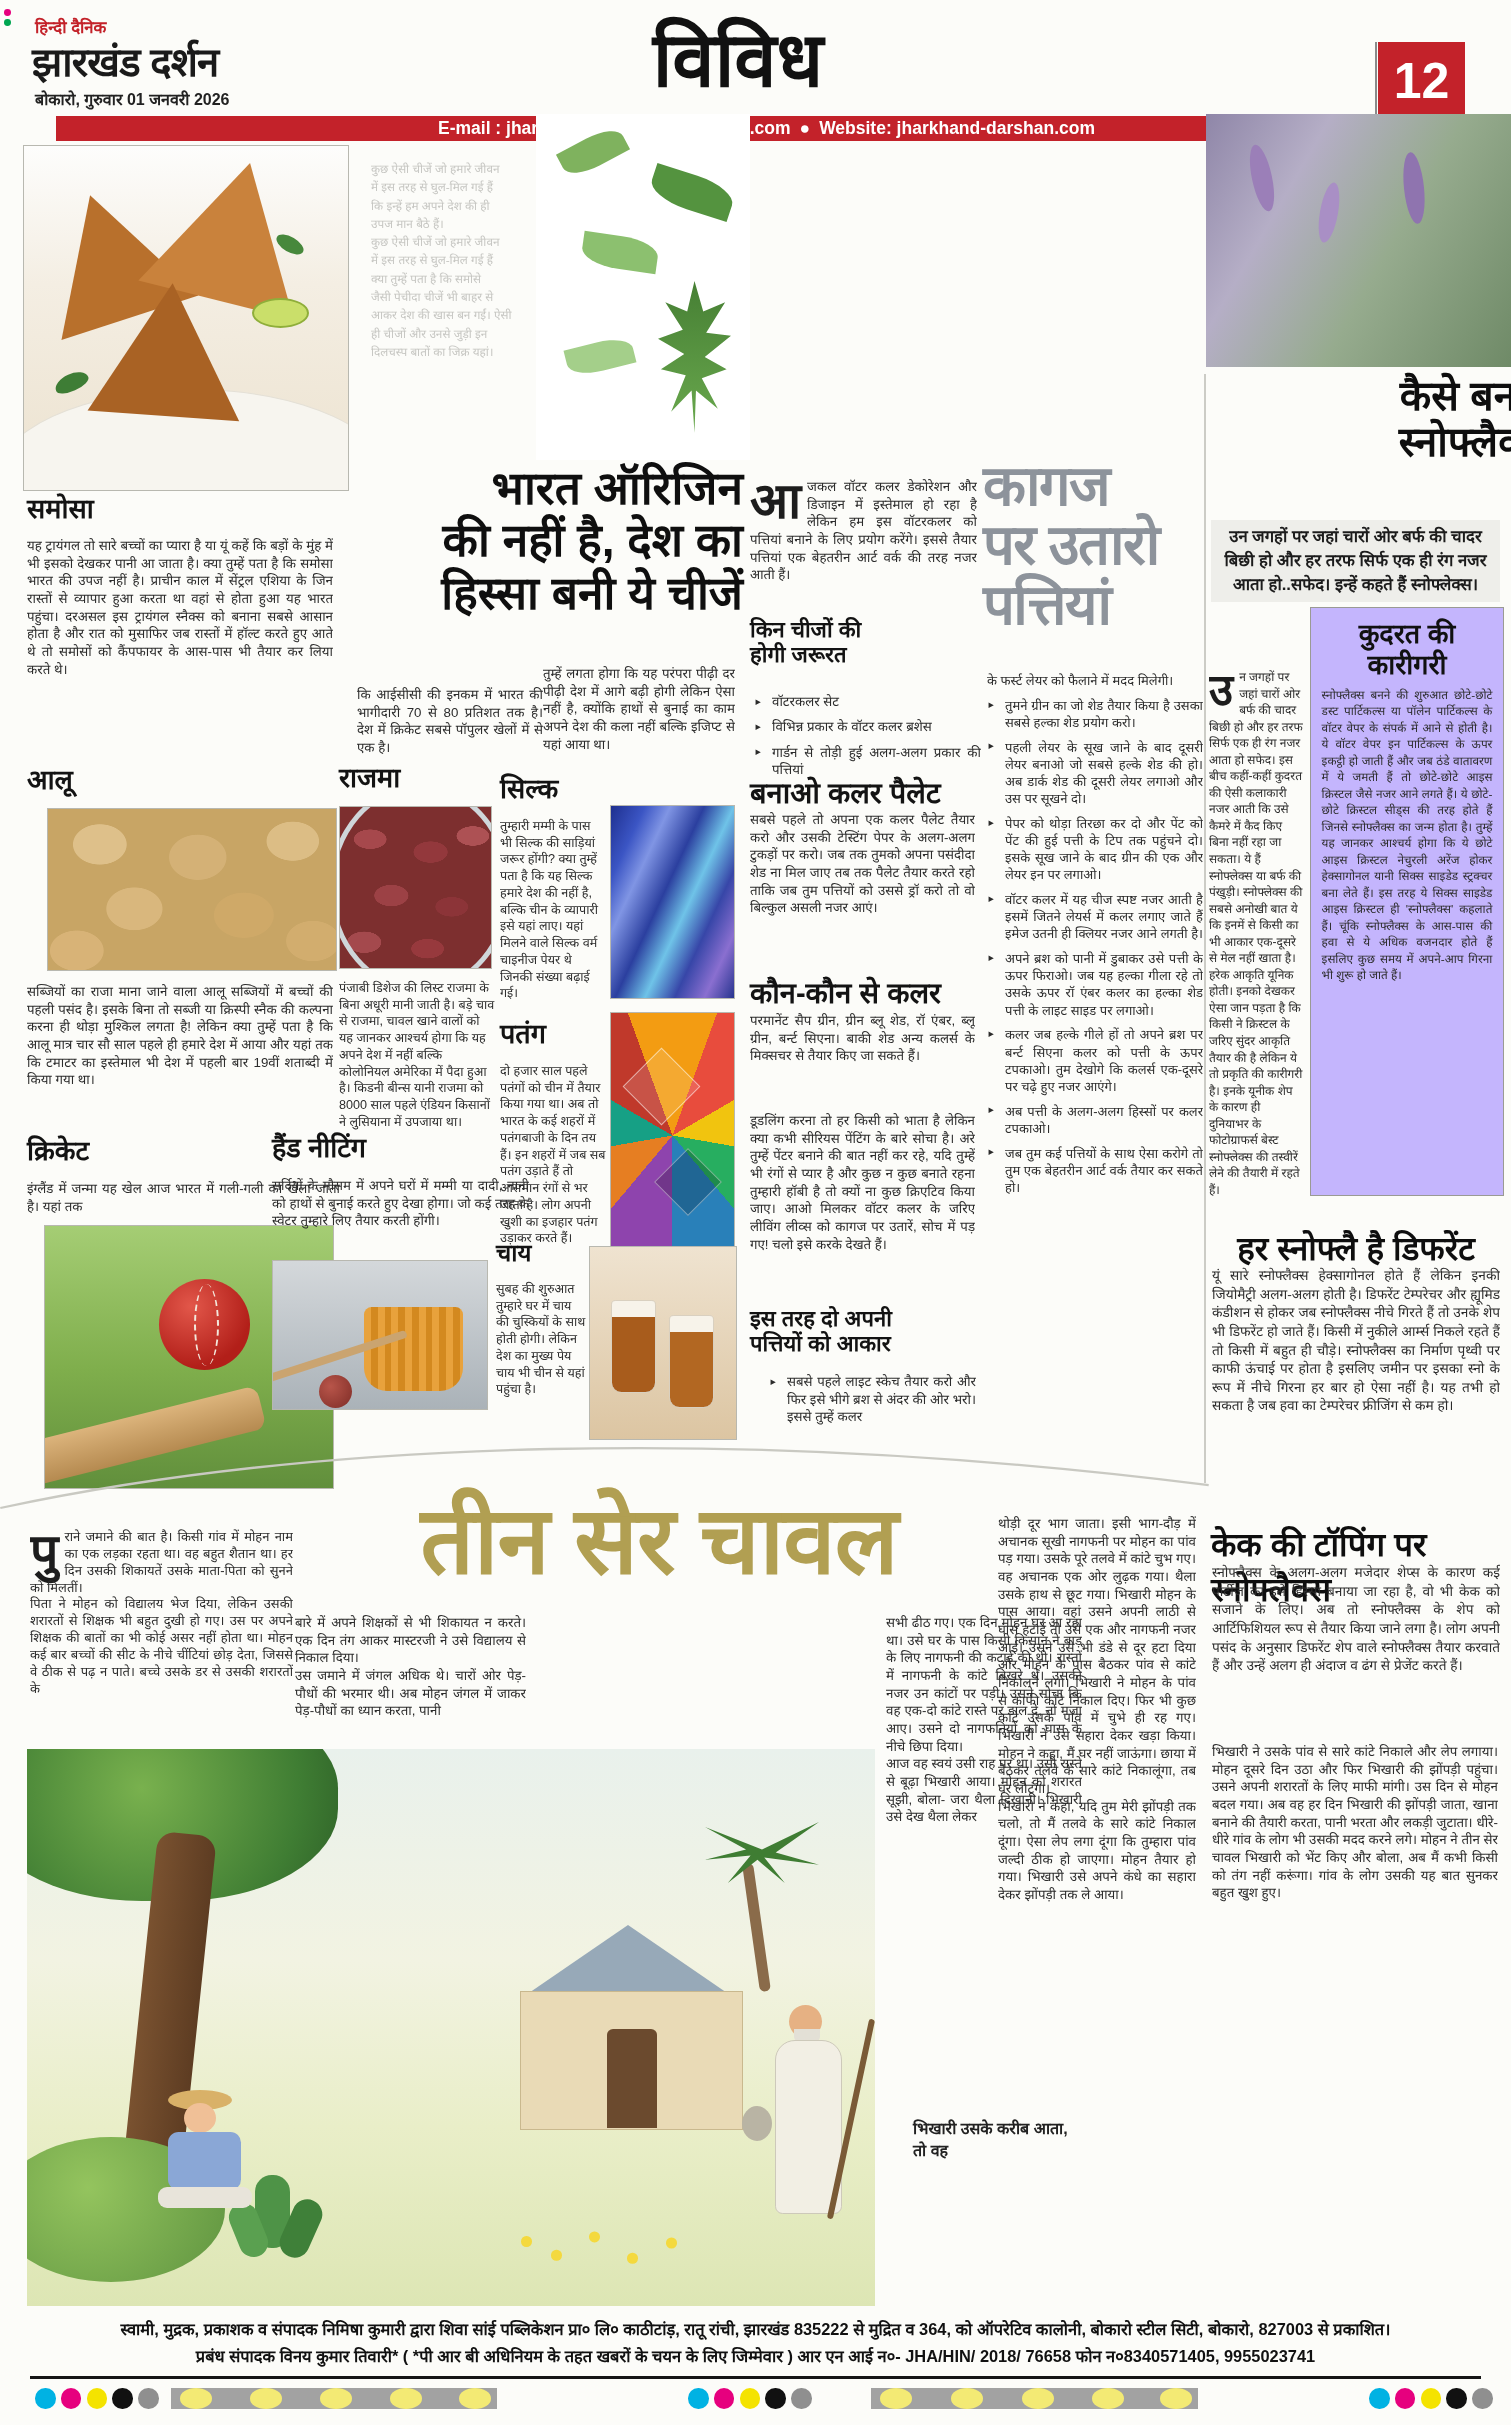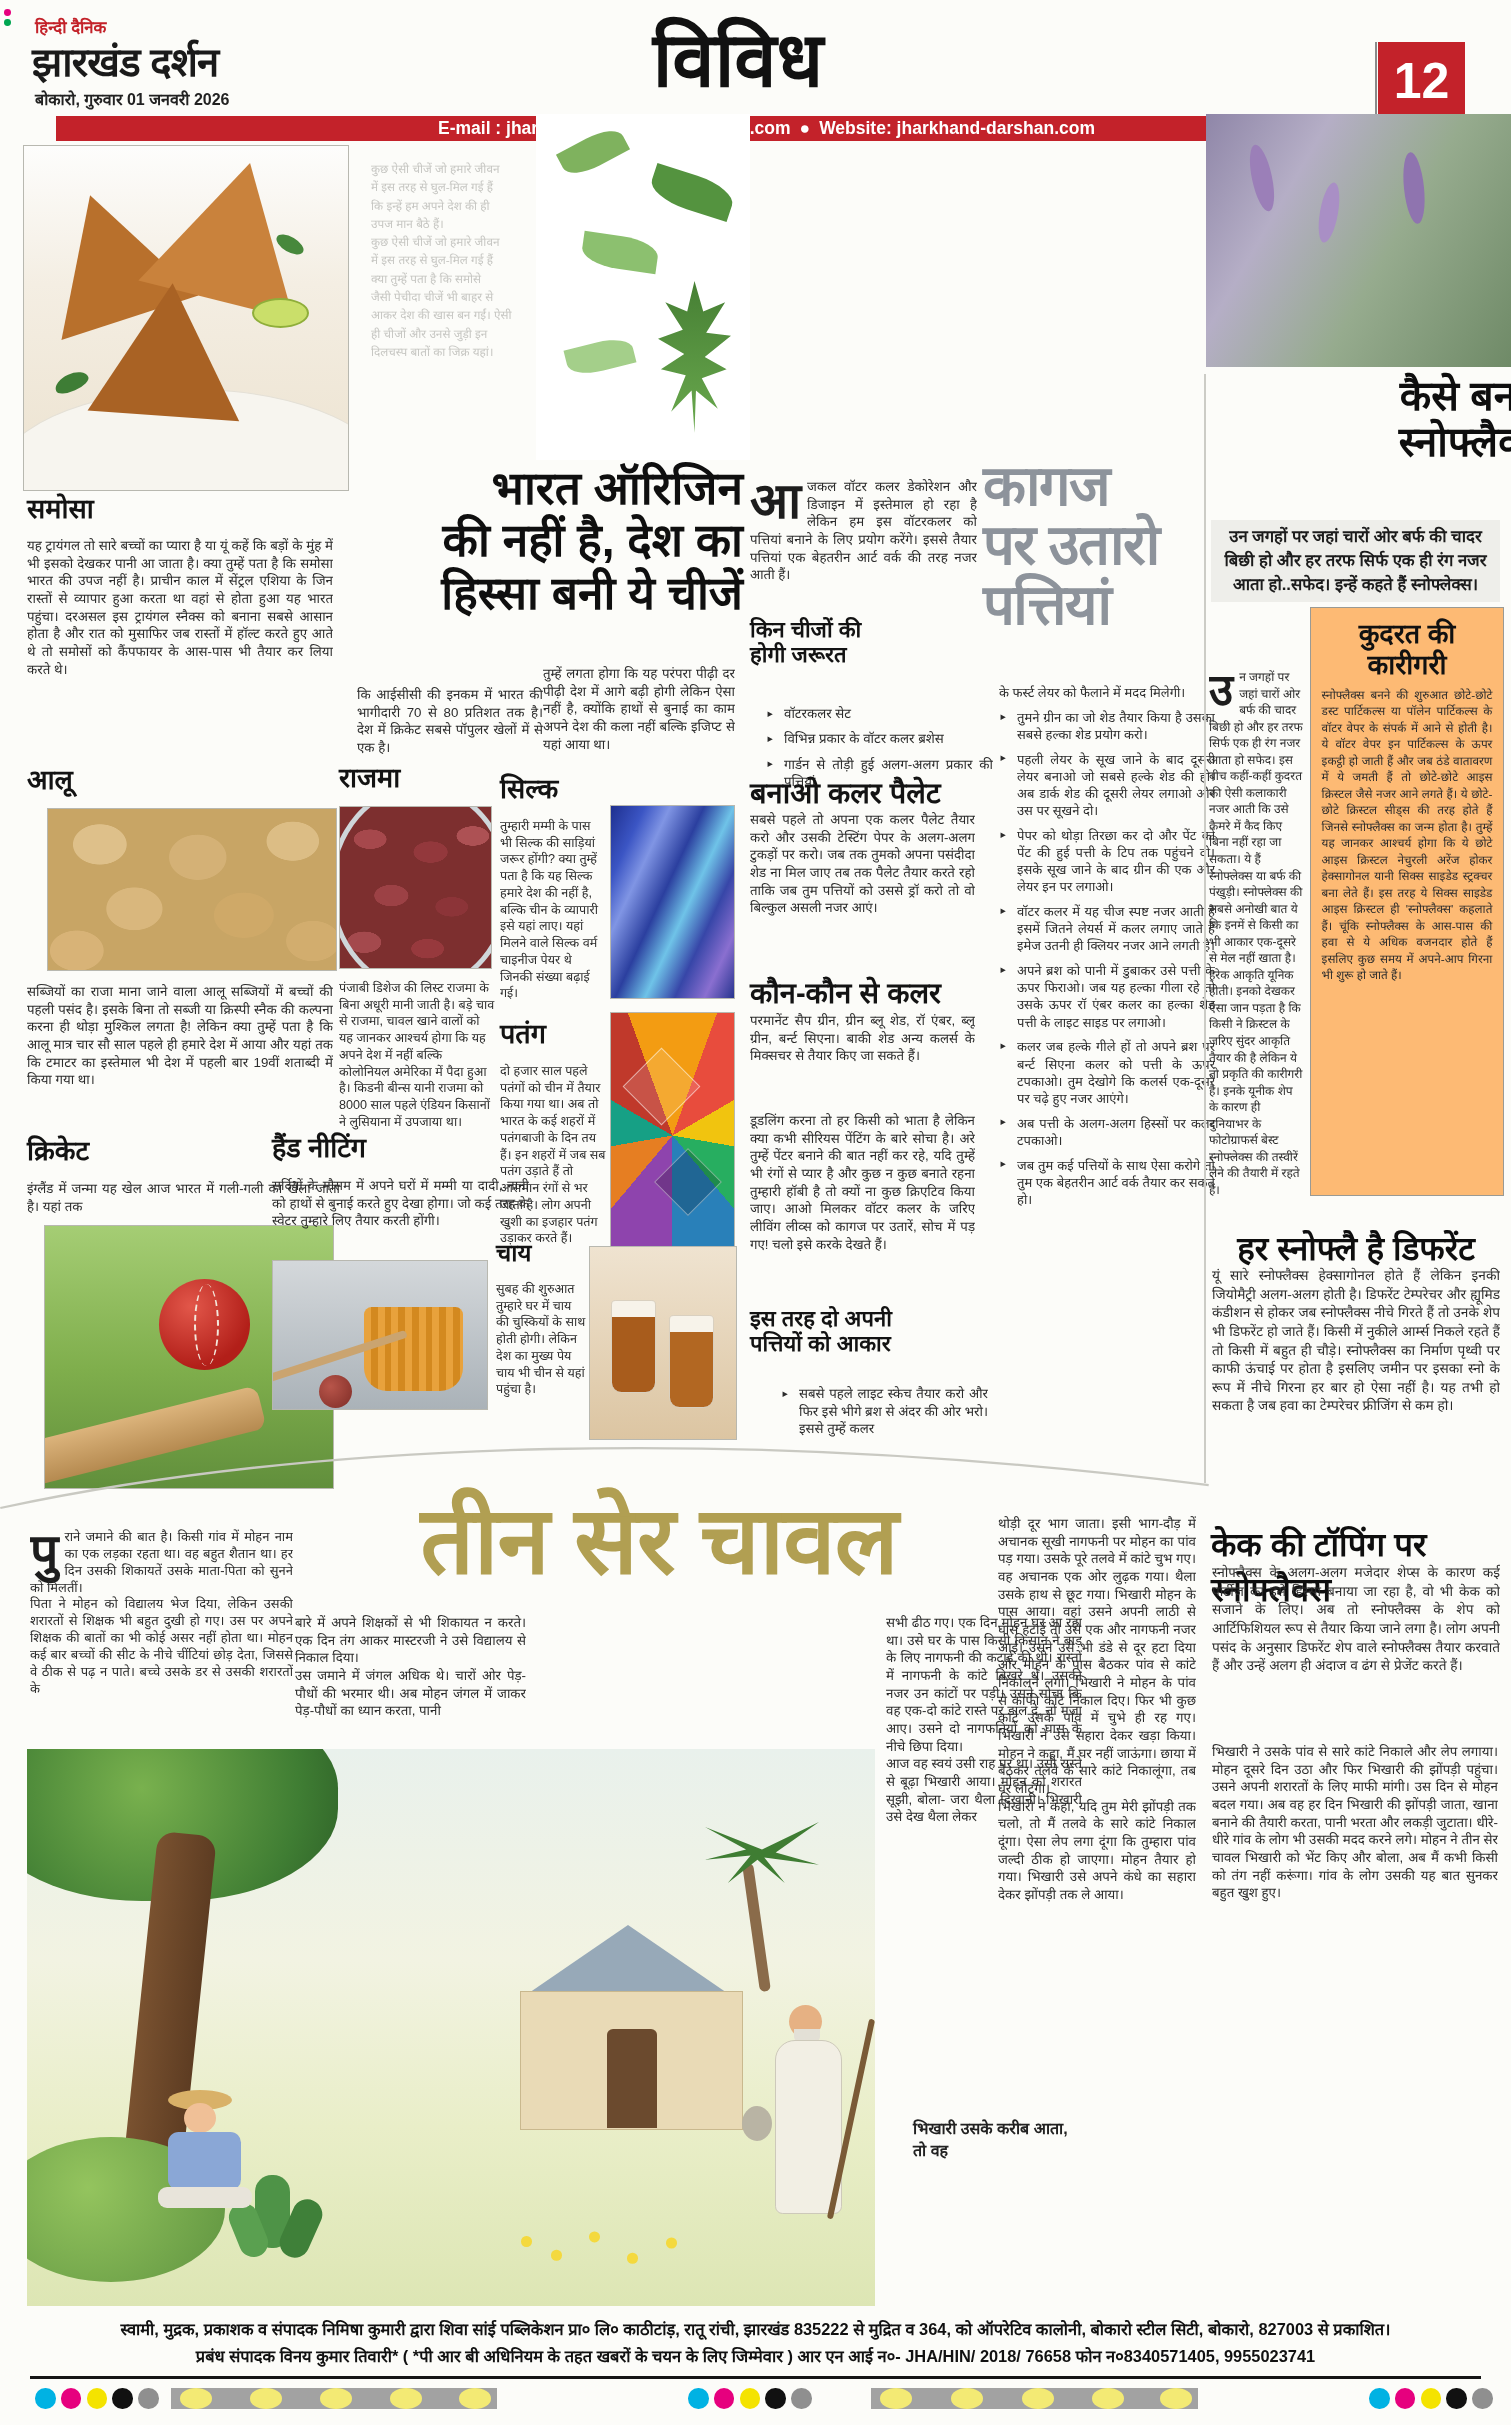--- a/index.html
+++ b/index.html
@@ -7,21 +7,21 @@
         font-family:"Liberation Sans","DejaVu Sans",sans-serif;color:#222}
   .abs{position:absolute}
   .pre{white-space:pre-line}
   .body-txt{font-size:13.3px;line-height:1.33;color:#2c2c2c;text-align:justify;overflow:hidden}
   .narrow{text-align:left;font-size:12.6px}
   .sec-h{font-weight:bold;color:#131313;font-size:27px;line-height:1;white-space:nowrap}
   .sub-h{font-weight:bold;color:#131313;font-size:22px;line-height:1.12}
   .photo{position:absolute;overflow:hidden;border:0.8px solid #b8b8b0}
   .decor{position:absolute}
   .dropcap{float:left;font-weight:bold;color:#1d1d1d;line-height:.82;margin:3px 6px 0 0;font-size:50px}
-  ul.blt{list-style:none;margin:16px;padding:0}
+  ul.blt{list-style:none;margin:4px;padding:0}
   ul.blt li{position:relative;padding-left:18px;margin-bottom:7.6px}
   ul.blt li::before{content:"▸";position:absolute;left:1.5px;top:0.8px;color:#2b2b2b;font-size:10.6px}
   ul.blt li.nm{padding-left:0}
   ul.blt li.nm::before{content:""}
   
   #tagline{left:35px;top:15px;font-size:16.7px;font-weight:bold;color:#c3222a}
   #mast-title{left:32px;top:33px;font-size:40px;font-weight:800;color:#1a1a1a;letter-spacing:-0.8px}
   #dateline{left:35px;top:88px;font-size:16px;font-weight:bold;color:#222}
   #section-title{left:548px;top:4.6px;width:380px;text-align:center;font-size:76px;font-weight:800;color:#111}
   #hdr-vline{left:1375px;top:42px;width:1.5px;height:78px;background:#8a8a8a}
@@ -56,21 +56,21 @@
   #shape-h{left:750px;top:1307px;width:227px}
   #shape-step{left:765px;top:1369px;width:207px;height:99px}
   
   #big-grey-h{left:983px;top:456px;width:219px;font-size:56px;line-height:1.06;font-weight:800;color:#8d939b;letter-spacing:-1.5px}
   #steps-list{left:983px;top:668px;width:216px;height:815px;overflow:hidden;font-size:13px;line-height:1.32;color:#2c2c2c;text-align:justify}
   #vline{left:1204px;top:374px;width:1.5px;height:1109px;background:#ccccc6}
   
   #snow-h{left:1284px;top:374px;width:289px;text-align:right;font-size:41px;line-height:1.12;font-weight:800;color:#0e0e0e}
   #snow-intro{left:1211px;top:520px;width:283px;font-size:16.7px;font-weight:bold;line-height:1.45;color:#1c1c1c;text-align:center;background:#eeeeea;padding:4.6px 3px}
   #snow-left{left:1209px;top:669px;width:94px;height:554px;font-size:12px;line-height:1.38;color:#2c2c2c;text-align:left;overflow:hidden}
-  #snow-box{left:1310px;top:607px;width:192px;height:587px;border:1.5px solid #9a9a94;background:#fdba74;overflow:hidden}
+  #snow-box{left:1310px;top:607px;width:192px;height:587px;border:1.5px solid #9a9a94;background:#c4b5fd;overflow:hidden}
   #snow-box-h{margin:10.6px 6px 6px;text-align:center;font-size:27px;font-weight:800;line-height:1.15;color:#111}
   #snow-box-body{margin:4.6px 10.6px;font-size:11.8px;line-height:1.4;color:#2c2c2c;text-align:justify}
   #diff-h{left:1212px;top:1225px;width:288px;text-align:center;font-size:33px;font-weight:800;color:#0e0e0e}
   #diff-body{left:1212px;top:1267px;width:288px;height:253px;font-size:13.7px;line-height:1.36}
   #cake-h{left:1211px;top:1521px;width:295px;font-size:33px;font-weight:800;color:#0e0e0e}
   #cake-body{left:1212px;top:1564px;width:288px;height:176px;font-size:13.7px;line-height:1.36}
   
   #story-h{left:335px;top:1473px;width:648px;text-align:center;font-size:94px;font-weight:800;color:#b19f52;letter-spacing:-0.8px;white-space:nowrap}
   #story-colA{left:30px;top:1512px;width:263px;height:242px;font-size:13px;line-height:1.3}
   #story-colB{left:295px;top:1614px;width:231px;height:135px}

